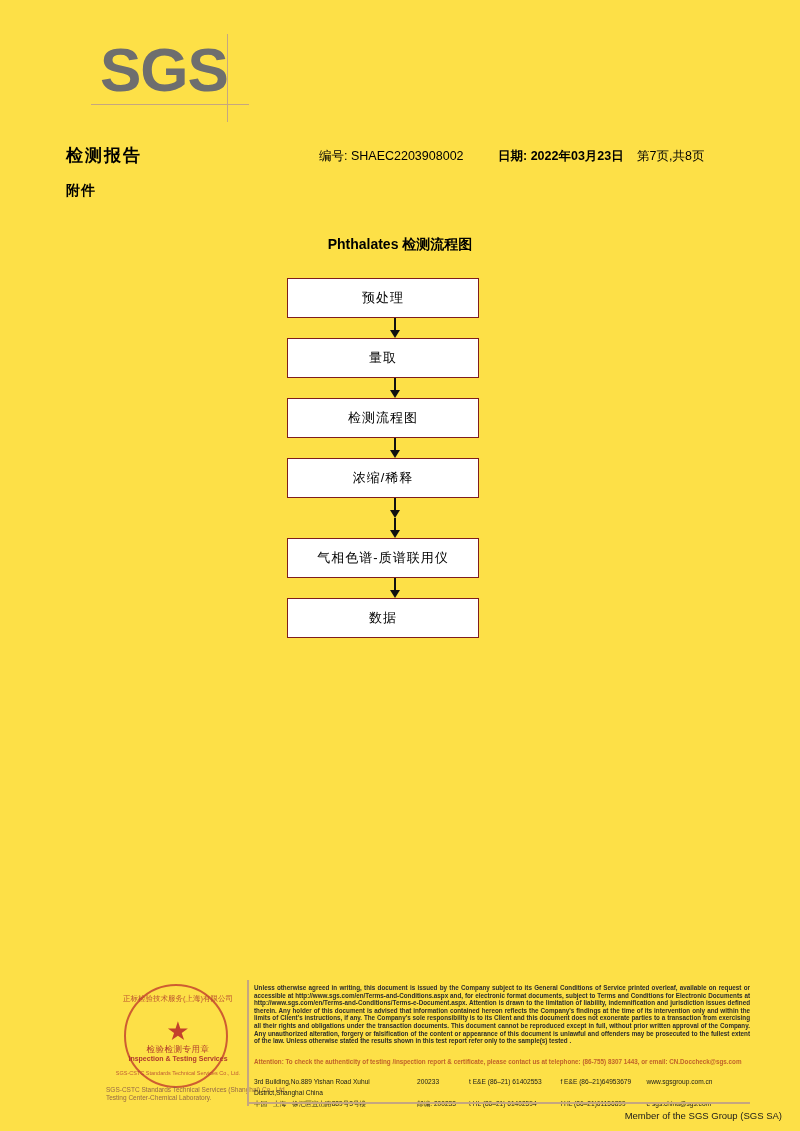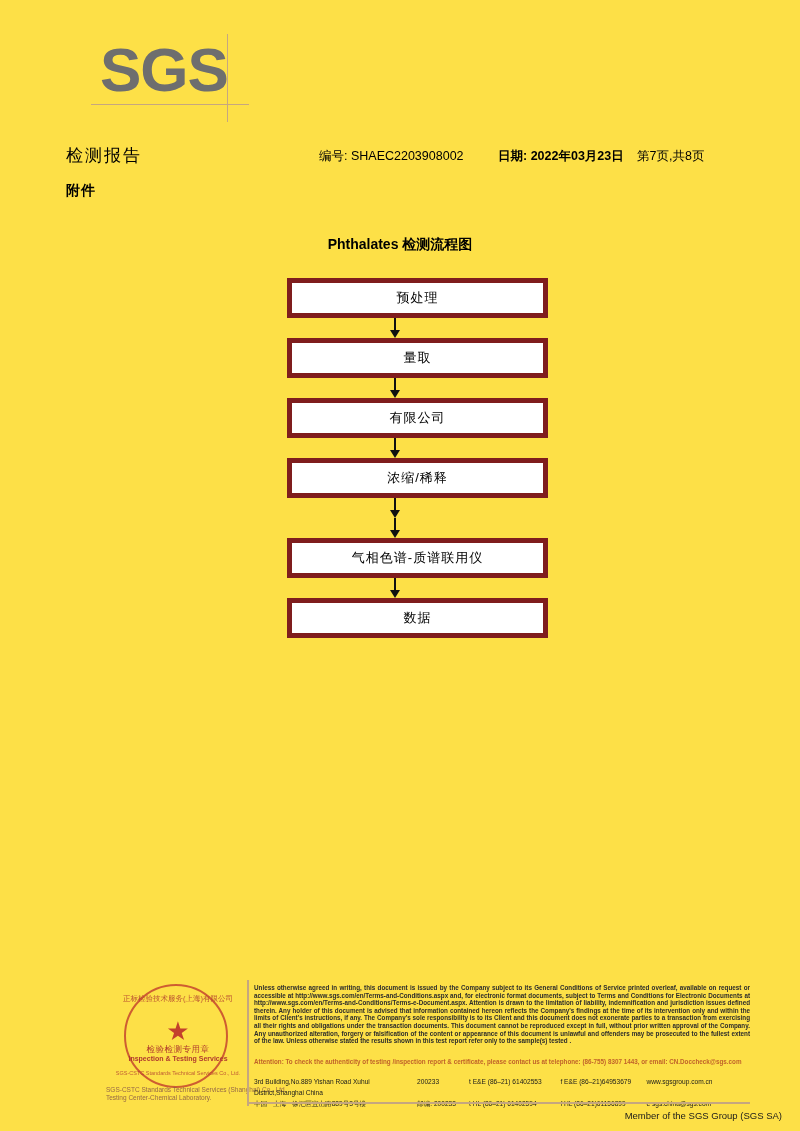--- a/index.html
+++ b/index.html
@@ -29,39 +29,39 @@
   }
   .logo-hrule {
     position: absolute; left: -9px; top: 66px;
     width: 158px; height: 1px; background: #c6a77f;
   }
 
   
   .hdr { position: absolute; left: 0; top: 144px; width: 800px; height: 24px; }
   .hdr-title {
     position: absolute; left: 66px; top: 0;
-    font-size: 17px; font-weight: normal; letter-spacing: 2px;
+    font-size: 17px; font-weight: bold; letter-spacing: 2px;
   }
   .hdr-no { position: absolute; left: 285px; top: 4px; font-size: 12.5px; margin-left: 34px; }
   .hdr-date { position: absolute; left: 498px; top: 4px; font-size: 12.5px; font-weight: bold; }
   .hdr-page { position: absolute; left: 637px; top: 4px; font-size: 12.5px; }
   .hdr-sub {
     position: absolute; left: 66px; top: 182px;
     font-size: 14px; font-weight: bold; letter-spacing: 1px;
   }
 
   
   .flow-title {
     position: absolute; left: 0; top: 236px; width: 800px;
     text-align: center; font-size: 14px; font-weight: bold;
   }
   .flow { position: absolute; left: 287px; top: 278px; width: 216px; }
   .fbox {
-    width: 261px; height: 40px;
-    border: 5px solid #7f1d1d;
+    width: 192px; height: 40px;
+    border: 1px solid #7f1d1d;
     display: flex; align-items: center; justify-content: center;
     font-size: 13px; color: #000; background: #fff;
     letter-spacing: 1px;
   }
   .fconn {
     position: relative; width: 216px; height: 20px;
   }
   .fconn .stem {
     position: absolute; left: 107px; top: 0; width: 2px; height: 14px; background: #111;
   }
@@ -179,21 +179,21 @@
 
     <div class="fbox">
       <span>量取</span>
     </div>
     <div class="fconn">
       <div class="stem"></div>
       <div class="head"></div>
     </div>
 
     <div class="fbox">
-      <span>有限公司</span>
+      <span>检测流程图</span>
     </div>
     <div class="fconn">
       <div class="stem"></div>
       <div class="head"></div>
     </div>
 
     <div class="fbox">
       <span>浓缩/稀释</span>
     </div>
     <div class="fconn">

